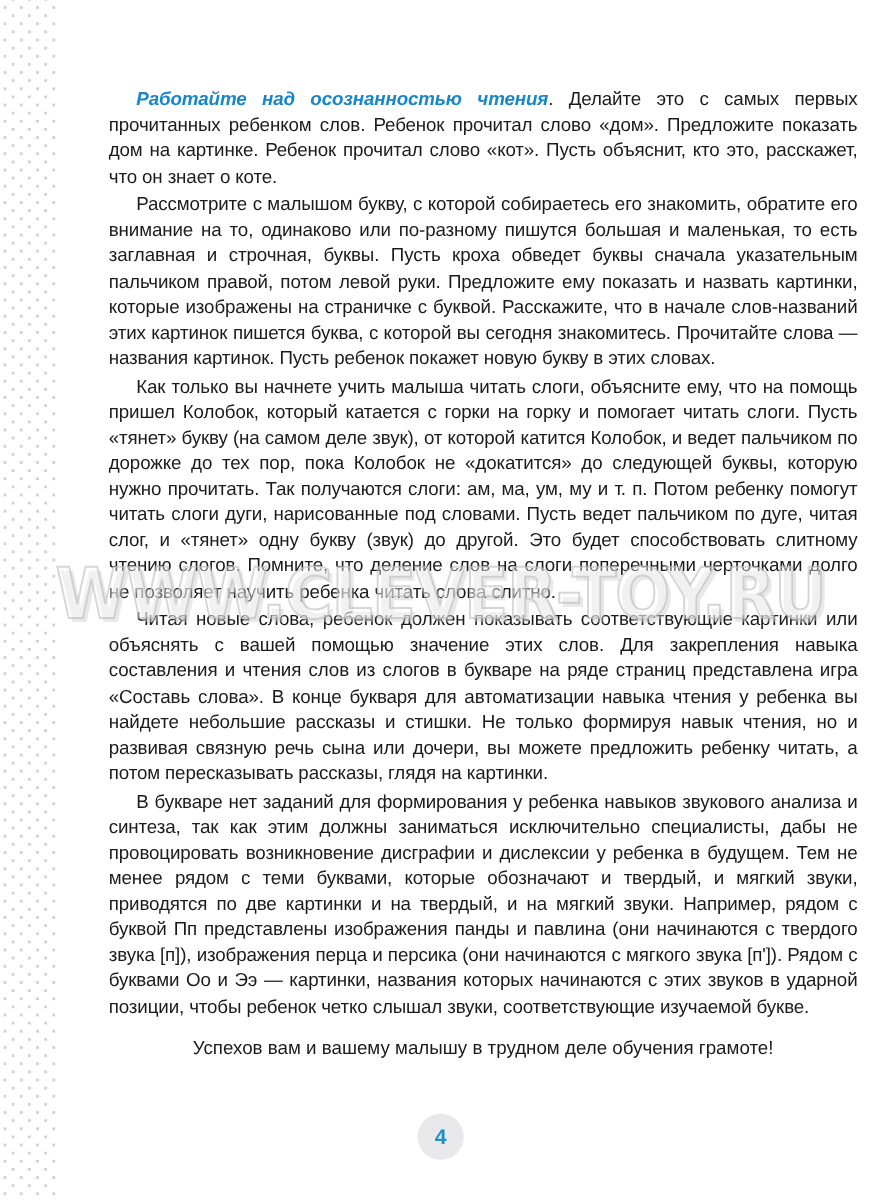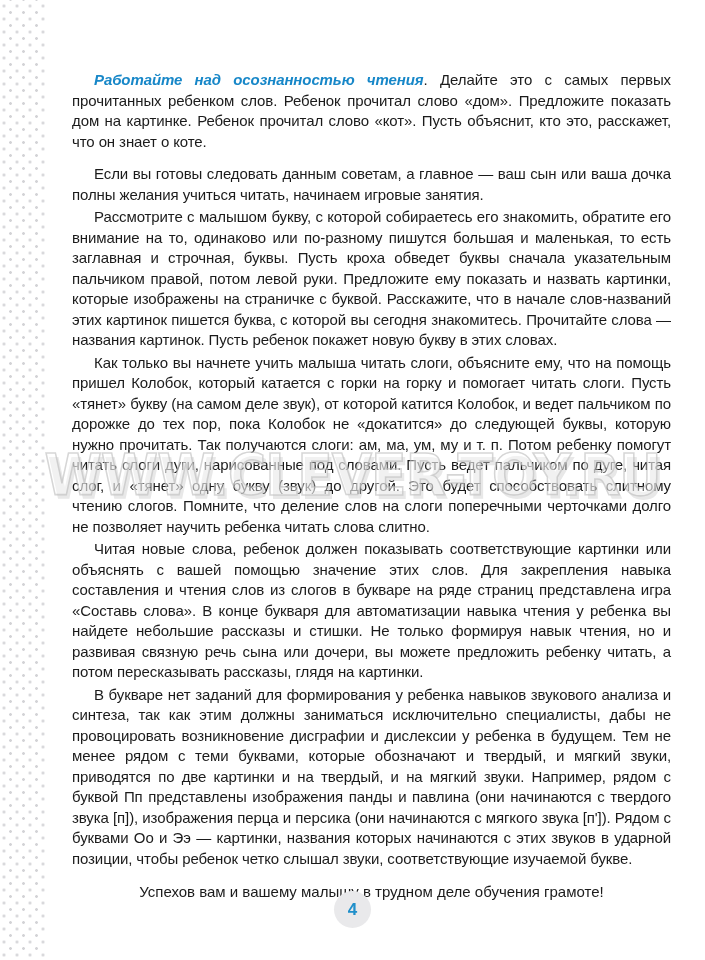--- a/index.html
+++ b/index.html
@@ -21,21 +21,21 @@
     width: 46px;
     height: 960px;
     background-image:
       radial-gradient(circle, #d3d3d6 1.3px, rgba(255,255,255,0) 1.5px),
       radial-gradient(circle, #d3d3d6 1.3px, rgba(255,255,255,0) 1.5px);
     background-size: 13px 13px, 13px 13px;
     background-position: 4px 6px, 10.5px 12.5px;
   }
   .content {
     position: absolute;
-    left: 72px;
+    left: 87px;
     top: 70px;
     width: 599px;
     color: #1b1b1b;
   }
   .para {
     margin: 0 0 2px 0;
     text-align: justify;
     text-indent: 22px;
     font-size: 15px;
     line-height: 20.5px;
@@ -98,21 +98,20 @@
 </style>
 </head>
 <body>
 
 <div class="dots-strip"></div>
 
 <div class="watermark">WWW.CLEVER-TOY.RU</div>
 
 <div class="content">
   <p class="para"><span class="para-lead">Работайте над осознанностью чтения</span><span>. Делайте это с самых первых прочитанных ребенком слов. Ребенок прочитал слово «дом». Предложите показать дом на картинке. Ребенок прочитал слово «кот». Пусть объяснит, кто это, расскажет, что он знает о коте.</span></p>
-  <p class="para gap-top"><span>Если вы готовы следовать данным советам, а главное — ваш сын или ваша дочка полны желания учиться читать, начинаем игровые занятия.</span></p>
   <p class="para"><span>Рассмотрите с малышом букву, с которой собираетесь его знакомить, обратите его внимание на то, одинаково или по-разному пишутся большая и маленькая, то есть заглавная и строчная, буквы. Пусть кроха обведет буквы сначала указательным пальчиком правой, потом левой руки. Предложите ему показать и назвать картинки, которые изображены на страничке с буквой. Расскажите, что в начале слов-названий этих картинок пишется буква, с которой вы сегодня знакомитесь. Прочитайте слова — названия картинок. Пусть ребенок покажет новую букву в этих словах.</span></p>
   <p class="para"><span>Как только вы начнете учить малыша читать слоги, объясните ему, что на помощь пришел Колобок, который катается с горки на горку и помогает читать слоги. Пусть «тянет» букву (на самом деле звук), от которой катится Колобок, и ведет пальчиком по дорожке до тех пор, пока Колобок не «докатится» до следующей буквы, которую нужно прочитать. Так получаются слоги: ам, ма, ум, му и т. п. Потом ребенку помогут читать слоги дуги, нарисованные под словами. Пусть ведет пальчиком по дуге, читая слог, и «тянет» одну букву (звук) до другой. Это будет способствовать слитному чтению слогов. Помните, что деление слов на слоги поперечными черточками долго не позволяет научить ребенка читать слова слитно.</span></p>
   <p class="para"><span>Читая новые слова, ребенок должен показывать соответствующие картинки или объяснять с вашей помощью значение этих слов. Для закрепления навыка составления и чтения слов из слогов в букваре на ряде страниц представлена игра «Составь слова». В конце букваря для автоматизации навыка чтения у ребенка вы найдете небольшие рассказы и стишки. Не только формируя навык чтения, но и развивая связную речь сына или дочери, вы можете предложить ребенку читать, а потом пересказывать рассказы, глядя на картинки.</span></p>
   <p class="para"><span>В букваре нет заданий для формирования у ребенка навыков звукового анализа и синтеза, так как этим должны заниматься исключительно специалисты, дабы не провоцировать возникновение дисграфии и дислексии у ребенка в будущем. Тем не менее рядом с теми буквами, которые обозначают и твердый, и мягкий звуки, приводятся по две картинки и на твердый, и на мягкий звуки. Например, рядом с буквой Пп представлены изображения панды и павлина (они начинаются с твердого звука [п]), изображения перца и персика (они начинаются с мягкого звука [п']). Рядом с буквами Оо и Ээ — картинки, названия которых начинаются с этих звуков в ударной позиции, чтобы ребенок четко слышал звуки, соответствующие изучаемой букве.</span></p>
   <p class="closing">Успехов вам и вашему малышу в трудном деле обучения грамоте!</p>
 </div>
 
 <div class="page-badge">
   <span class="page-number">4</span>
 </div>

